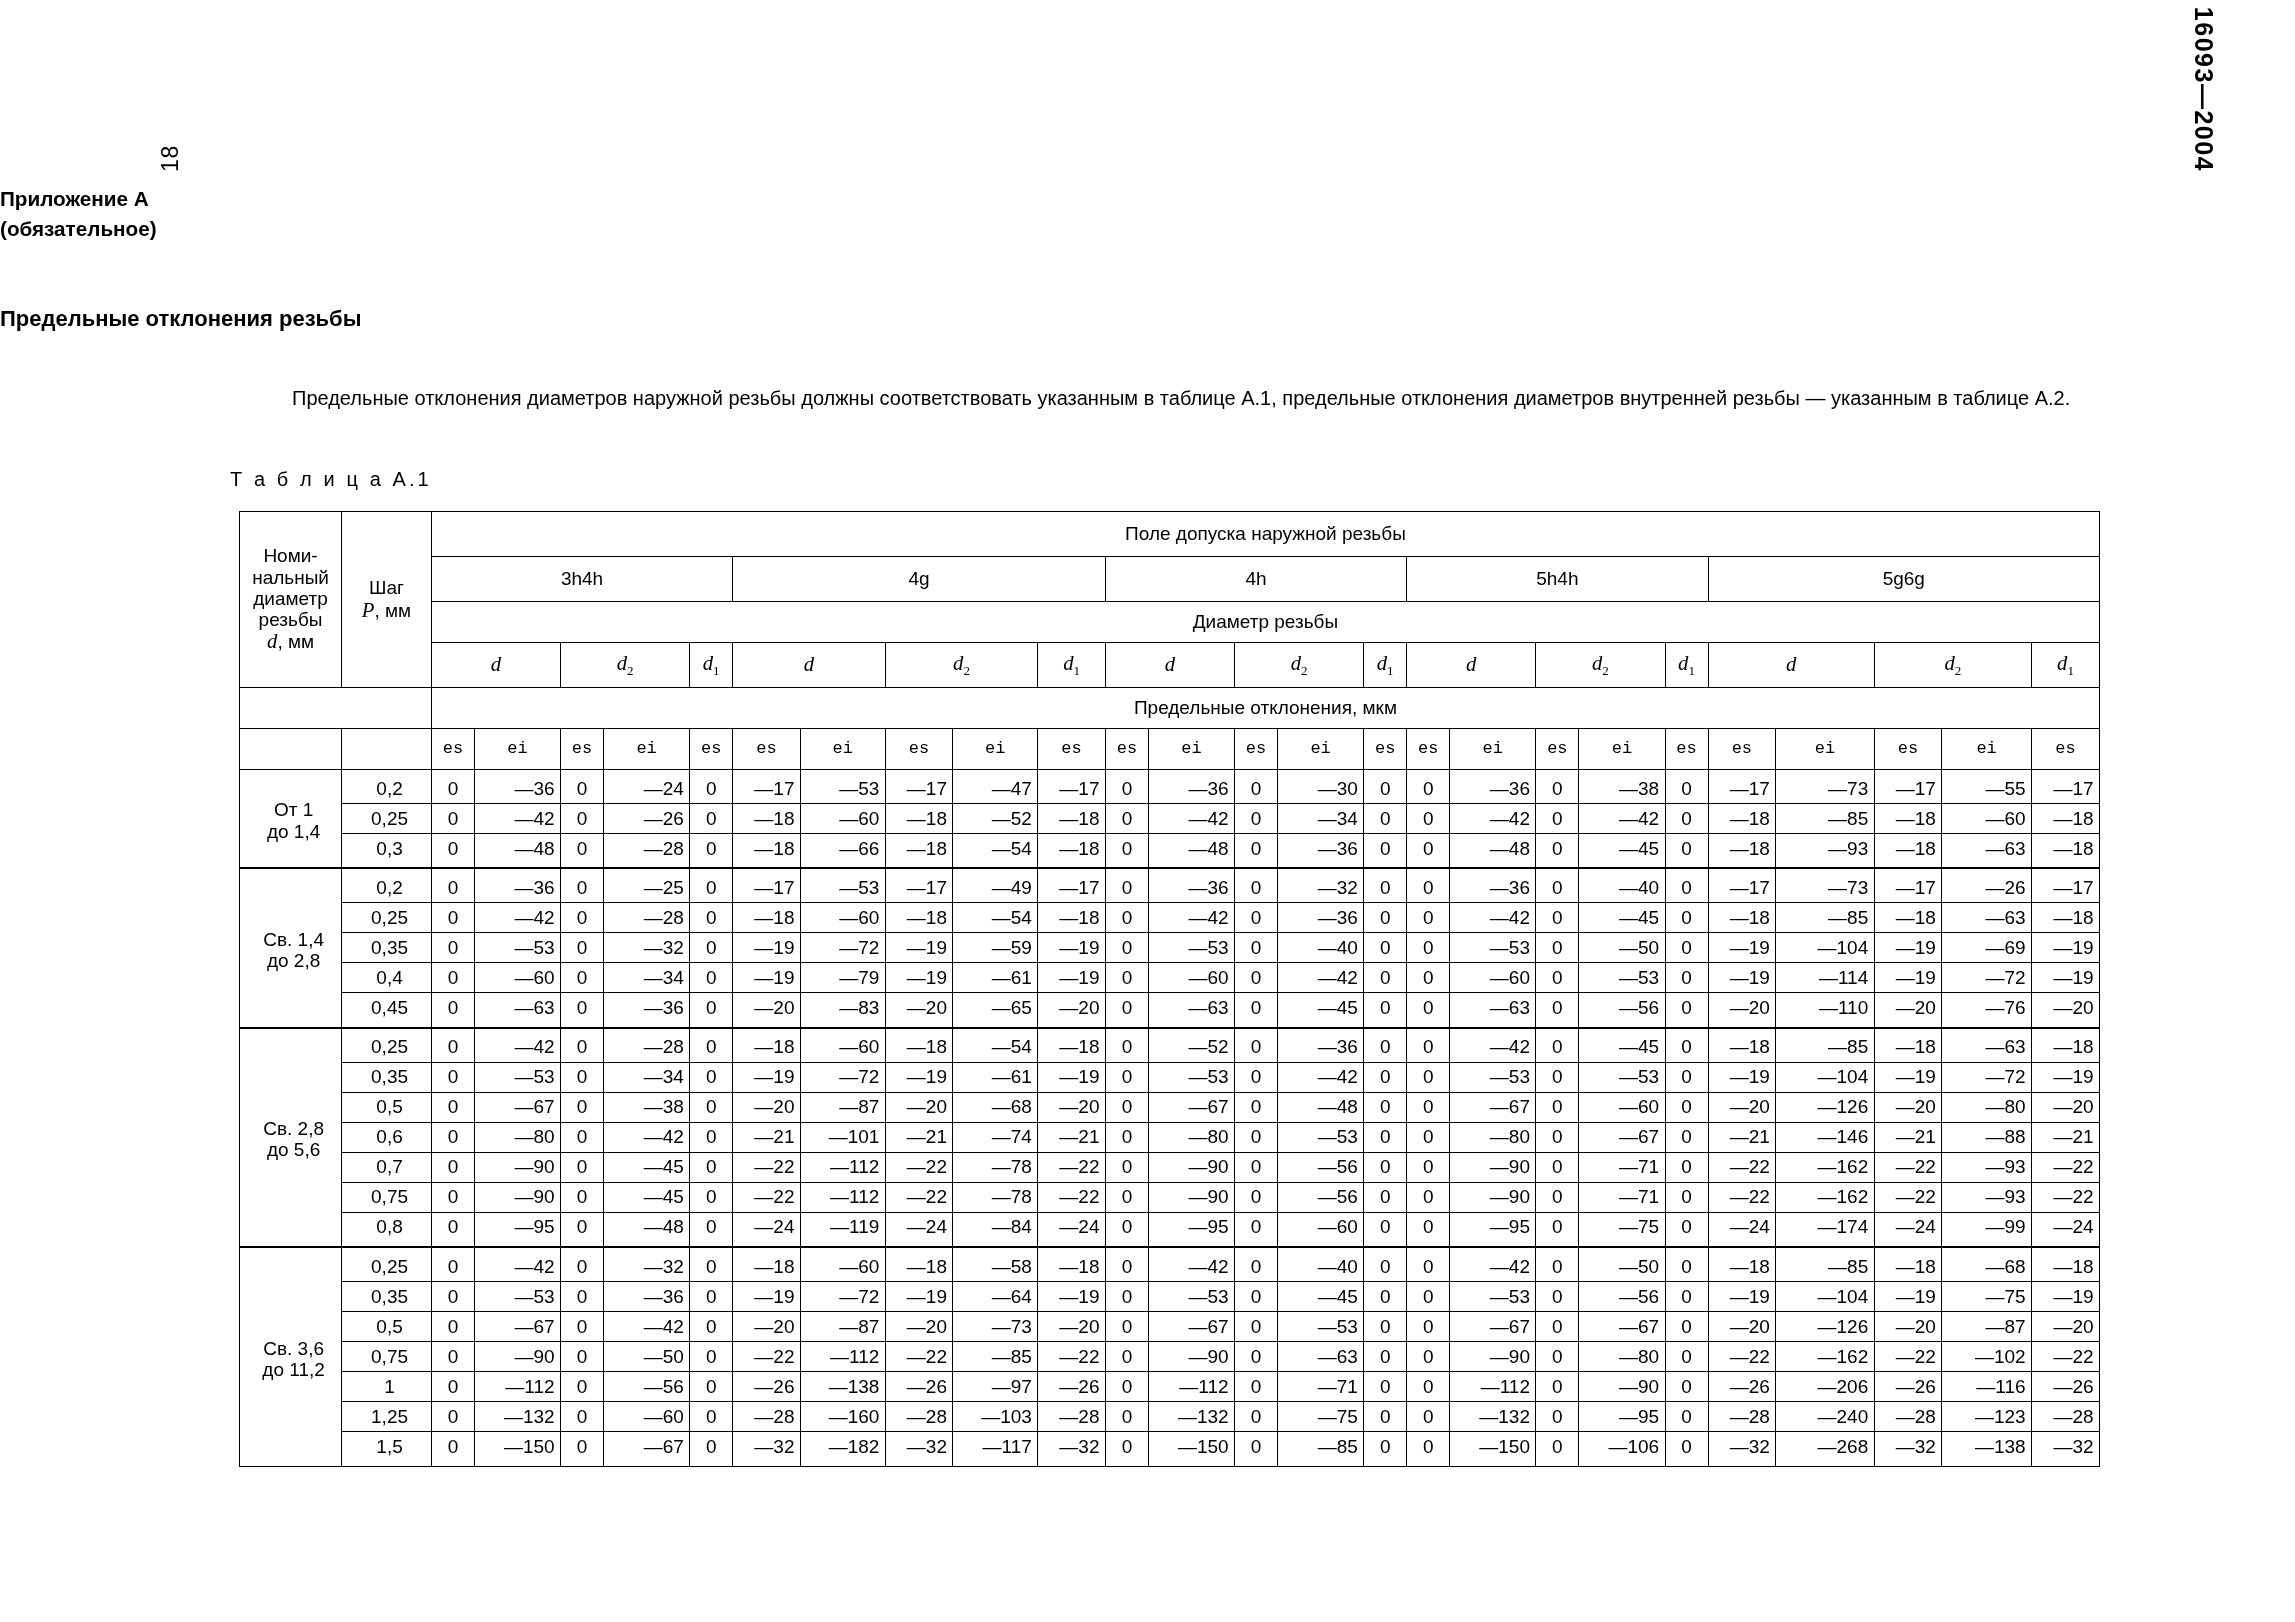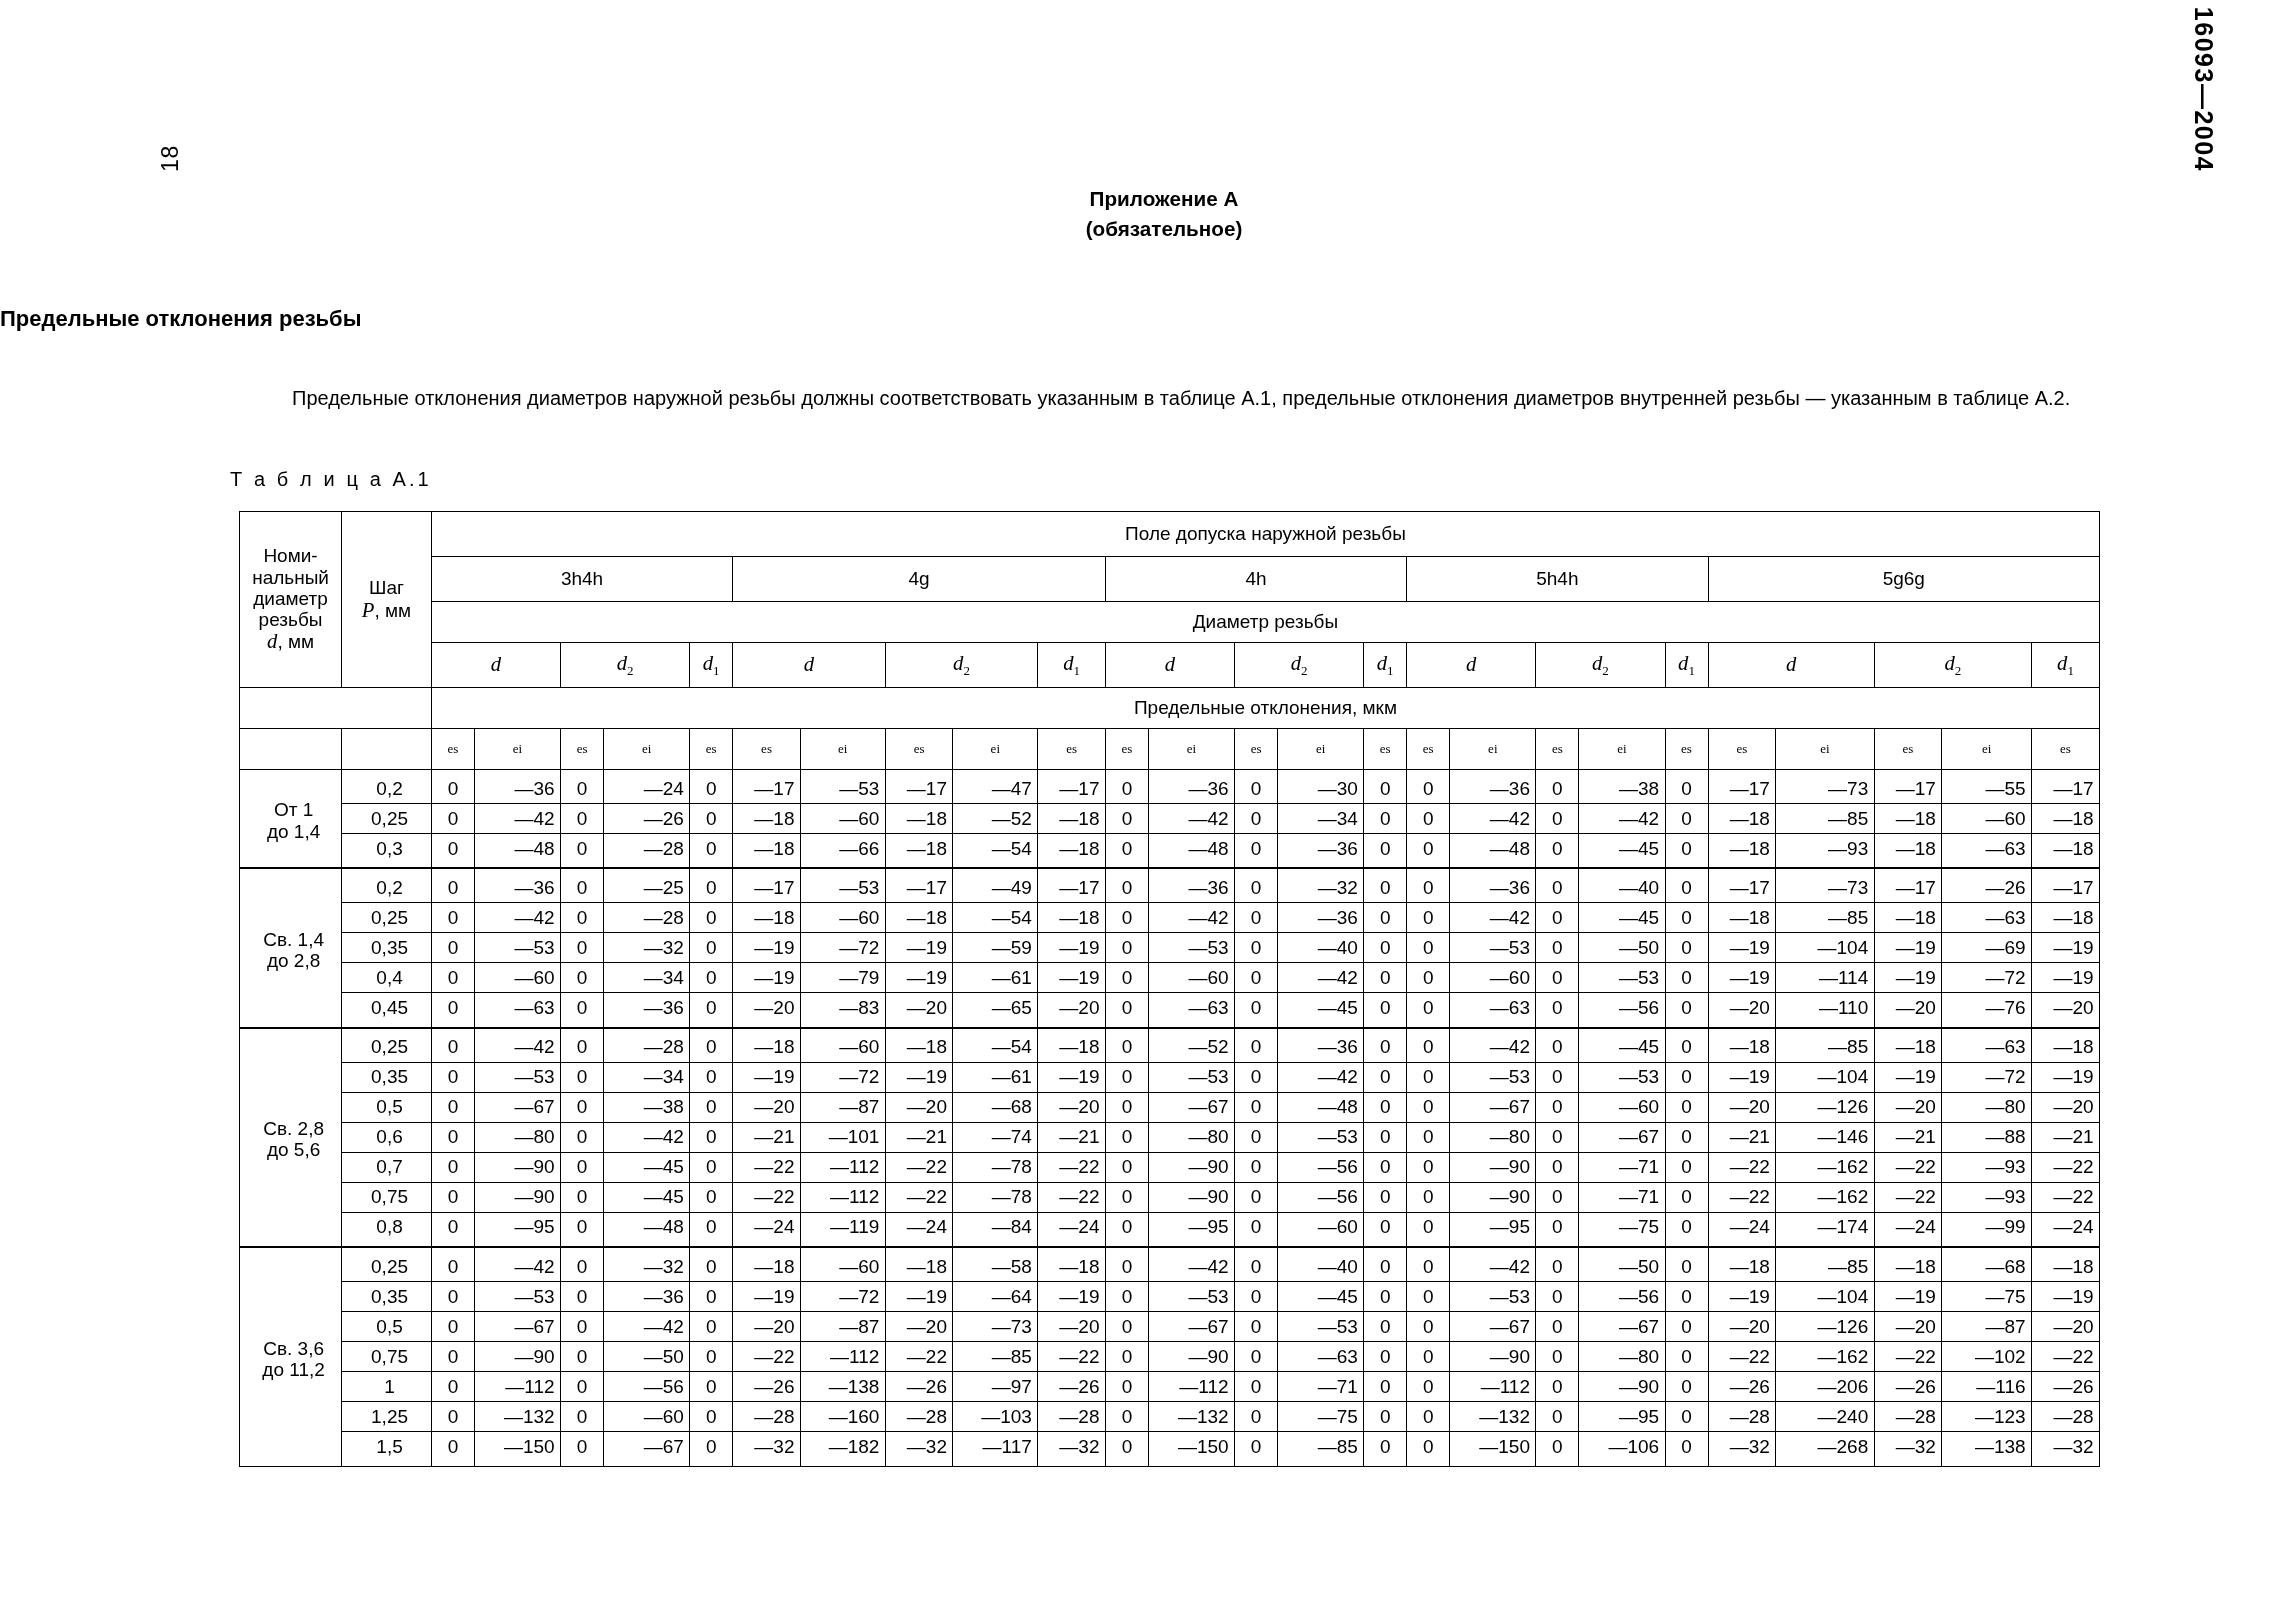--- a/index.html
+++ b/index.html
@@ -38,22 +38,20 @@
     transform-origin: right top;
     white-space: nowrap;
   }
 
   
   .annex-block {
     position: absolute;
     left: 0;
     right: 0;
     top: 184px;
-    text-align: center;
-    padding-left: 33px;
   }
   .annex-line {
     font-size: 20.7px;
     font-weight: bold;
     line-height: 1.45;
   }
   .doc-title {
     position: absolute;
     left: 0;
     right: 0;
@@ -110,21 +108,21 @@
   .thick-b td, td.thick-b { border-bottom: 1.5px solid #000; }
 
   .hdr-stub {
     font-size: 19px;
     line-height: 1.28;
     padding: 3.1px 4.6px !important;
   }
   .field-name { font-size: 19px; }
   .sym { font-style: italic; font-family: "Liberation Serif", serif; font-size: 20.7px; }
   .sym sub { font-size: 13px; font-style: normal; }
-  .esi { font-family: Liberation Serif, serif; font-size: 13px; margin-top: 20px; }
+  .esi { font-family: Liberation Mono, monospace; font-size: 17px; margin-top: 20px; }
 
   td.rowlabel {
     text-align: left;
     padding-left: 6.1px !important;
     font-size: 19px;
     vertical-align: top;
     padding-top: 3.1px !important;
     line-height: 1.30;
   }
   td.pitch {

